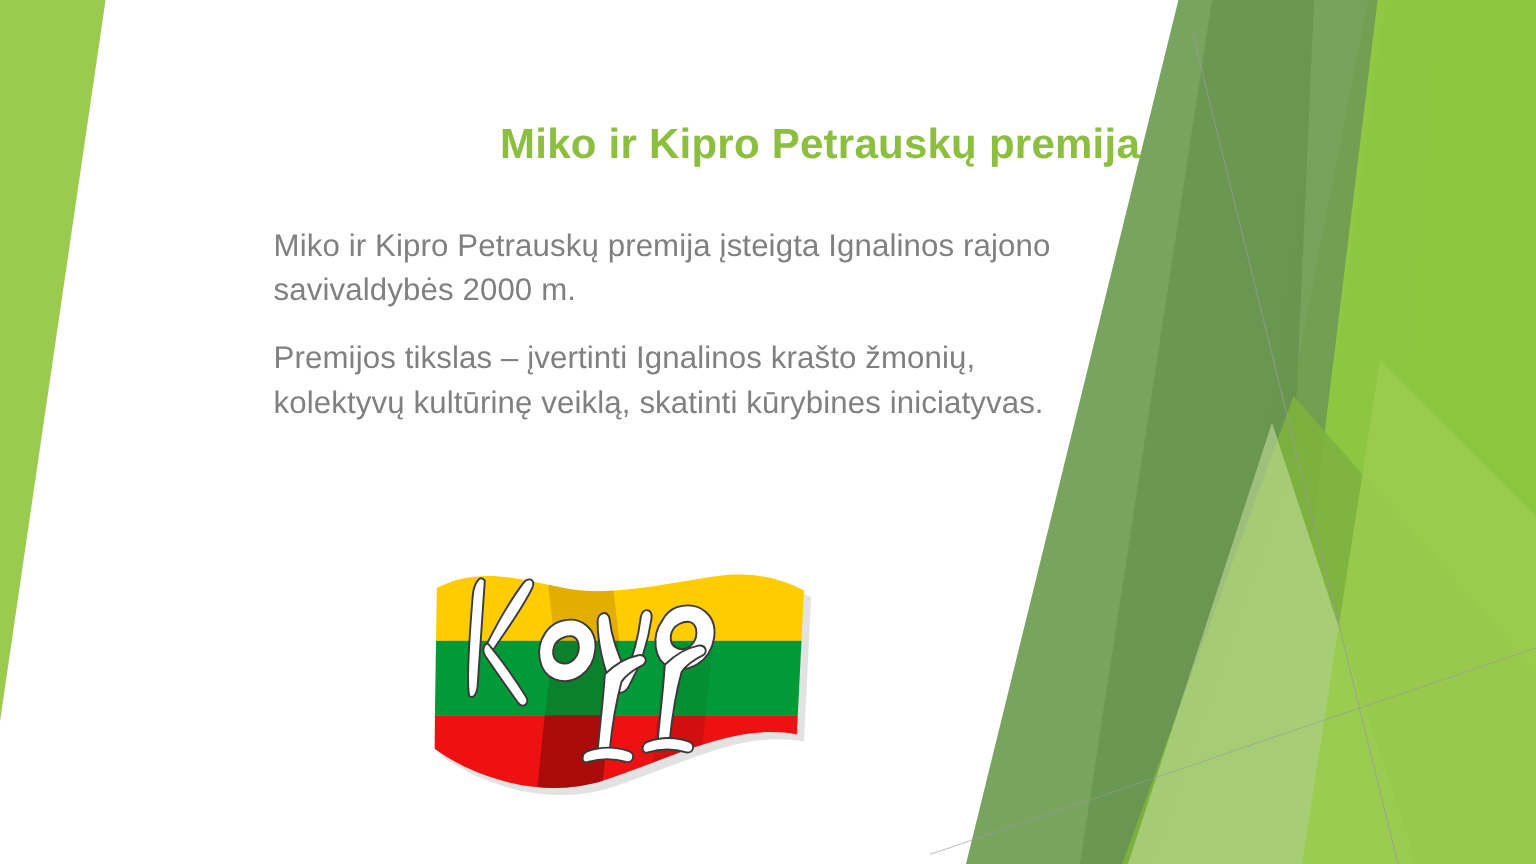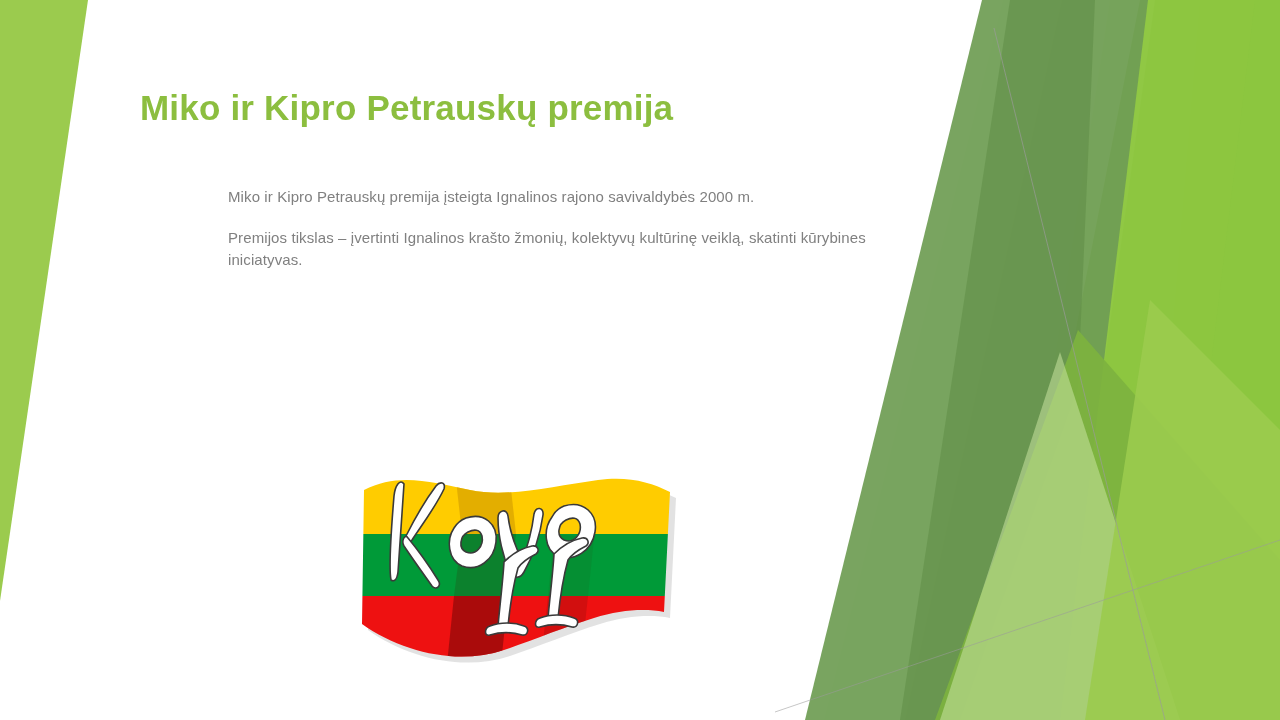--- a/index.html
+++ b/index.html
@@ -22,38 +22,38 @@
     top: 0; left: 0;
     width: 1280px;
     height: 720px;
     pointer-events: none;
   }
 
   
   #title {
     position: absolute;
     left: 140px;
-    top: 88px;
+    top: 101px;
     width: 810px;
-    text-align: left;
+    text-align: right;
     font-size: 35px;
     font-weight: bold;
     color: #8CBE3F;
     letter-spacing: 0.2px;
     line-height: 1.15;
   }
   #body {
     position: absolute;
     left: 228px;
     top: 186px;
     width: 700px;
   }
   #body p {
     margin: 0 0 20px 0;
-    font-size: 15px;
+    font-size: 26px;
     line-height: 1.42;
     color: #808080;
     letter-spacing: 0.1px;
   }
   #body p:last-child { margin-bottom: 12px; }
 
   
   #flag-figure {
     position: absolute;
     left: 358px;

